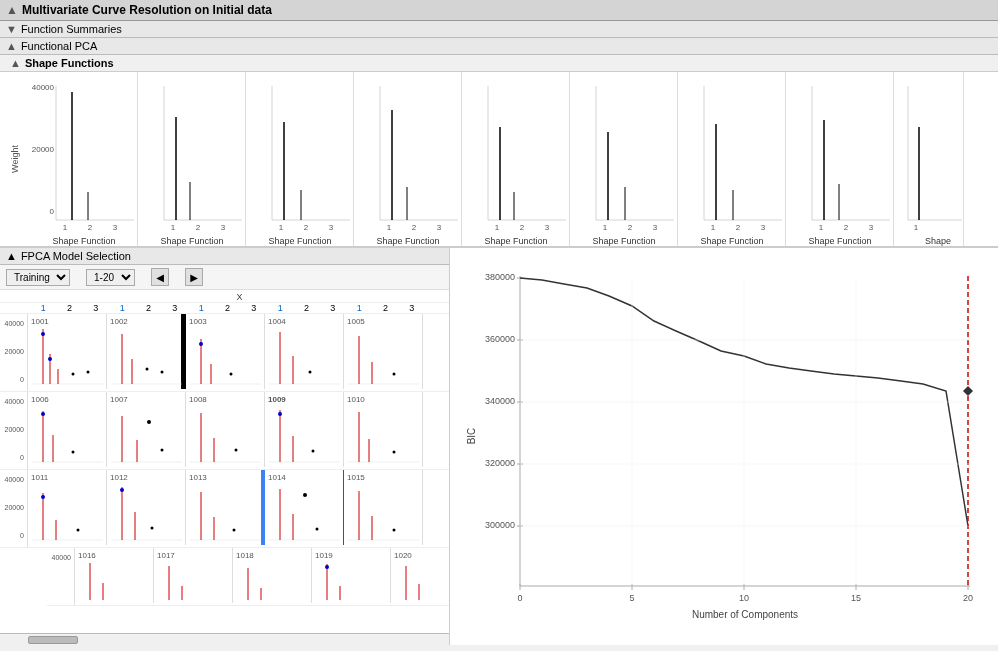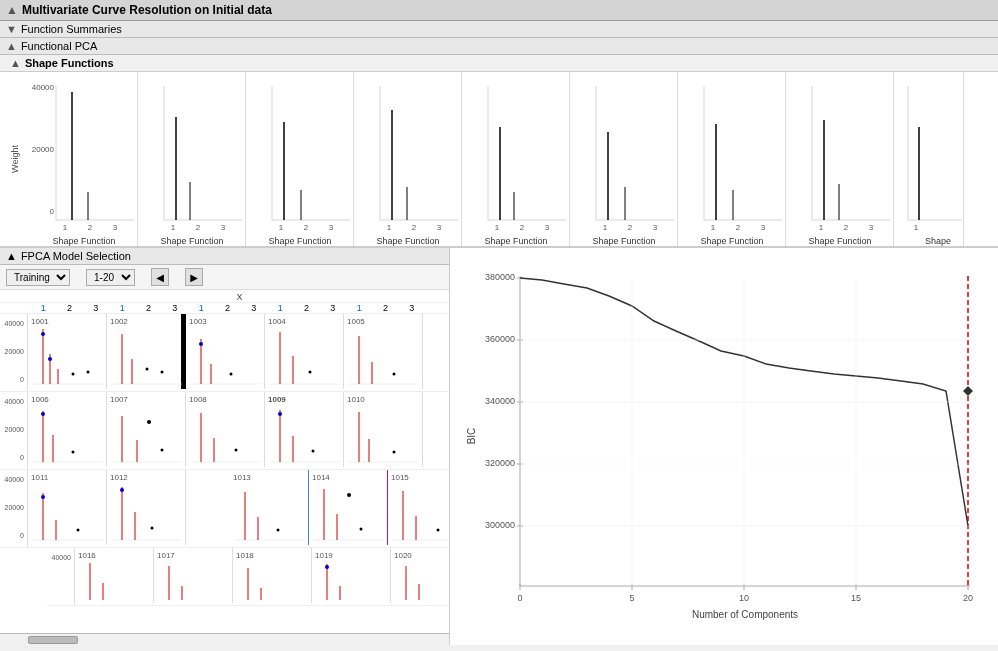--- a/index.html
+++ b/index.html
@@ -436,21 +436,21 @@
           <div style="width:79px; height:75px; border-right:1px solid #ddd;">
             <svg width="79" height="75">
               <text x="3" y="10" font-size="8" fill="#555">1012</text>
               <line x1="4" y1="70" x2="75" y2="70" stroke="#ddd" stroke-width="0.5"></line>
               <line x1="15" y1="70" x2="15" y2="17" stroke="#cc0000" stroke-width="1"></line>
               <line x1="28" y1="70" x2="28" y2="42" stroke="#cc0000" stroke-width="1"></line>
               <circle cx="15" cy="20" r="2" fill="#0000cc"></circle>
               <circle cx="45" cy="58" r="1.5" fill="black"></circle>
             </svg>
           </div>
-          <div style="width:79px; height:75px; border-right:1px solid #3b82f6;margin-left:44px;">
+          <div style="width:79px; height:75px; border-right:4px solid #3b82f6;">
             <svg width="79" height="75">
               <text x="3" y="10" font-size="8" fill="#555">1013</text>
               <line x1="4" y1="70" x2="75" y2="70" stroke="#ddd" stroke-width="0.5"></line>
               <line x1="15" y1="70" x2="15" y2="22" stroke="#cc0000" stroke-width="1"></line>
               <line x1="28" y1="70" x2="28" y2="47" stroke="#cc0000" stroke-width="1"></line>
               <circle cx="48" cy="60" r="1.5" fill="black"></circle>
             </svg>
           </div>
           <div style="width:79px; height:75px; border-right:1px solid #be185d;">
             <svg width="79" height="75">

